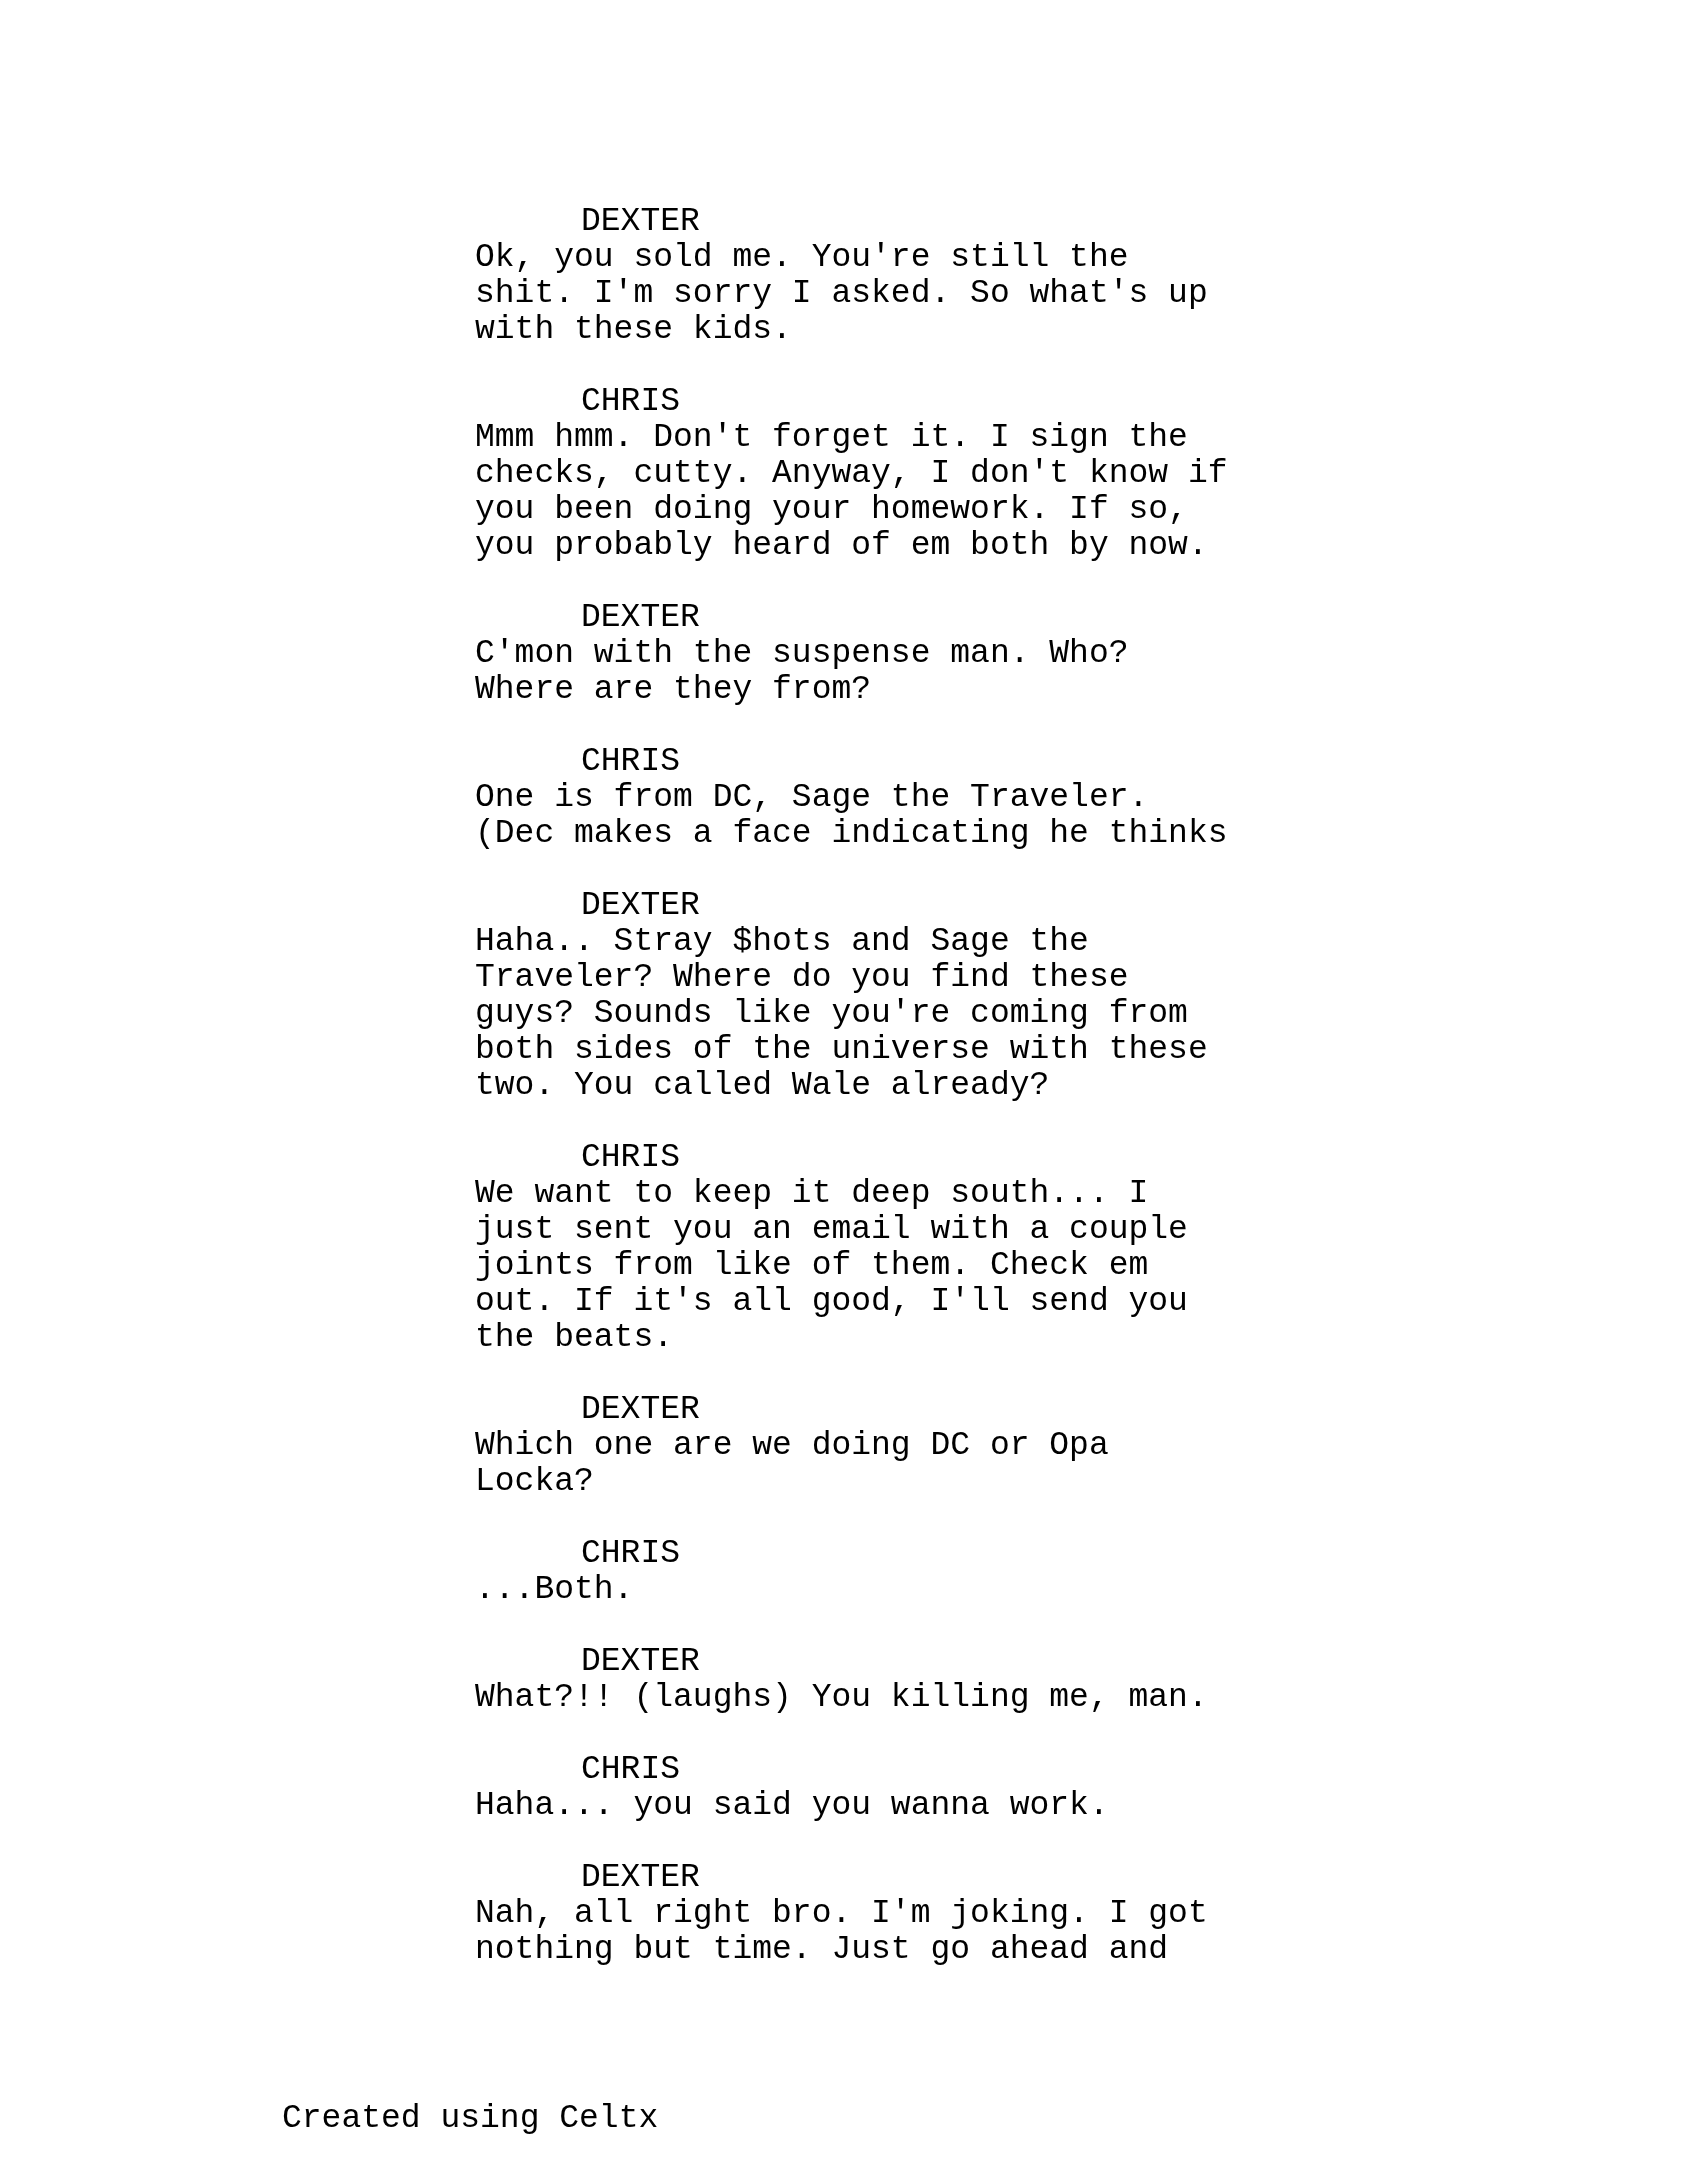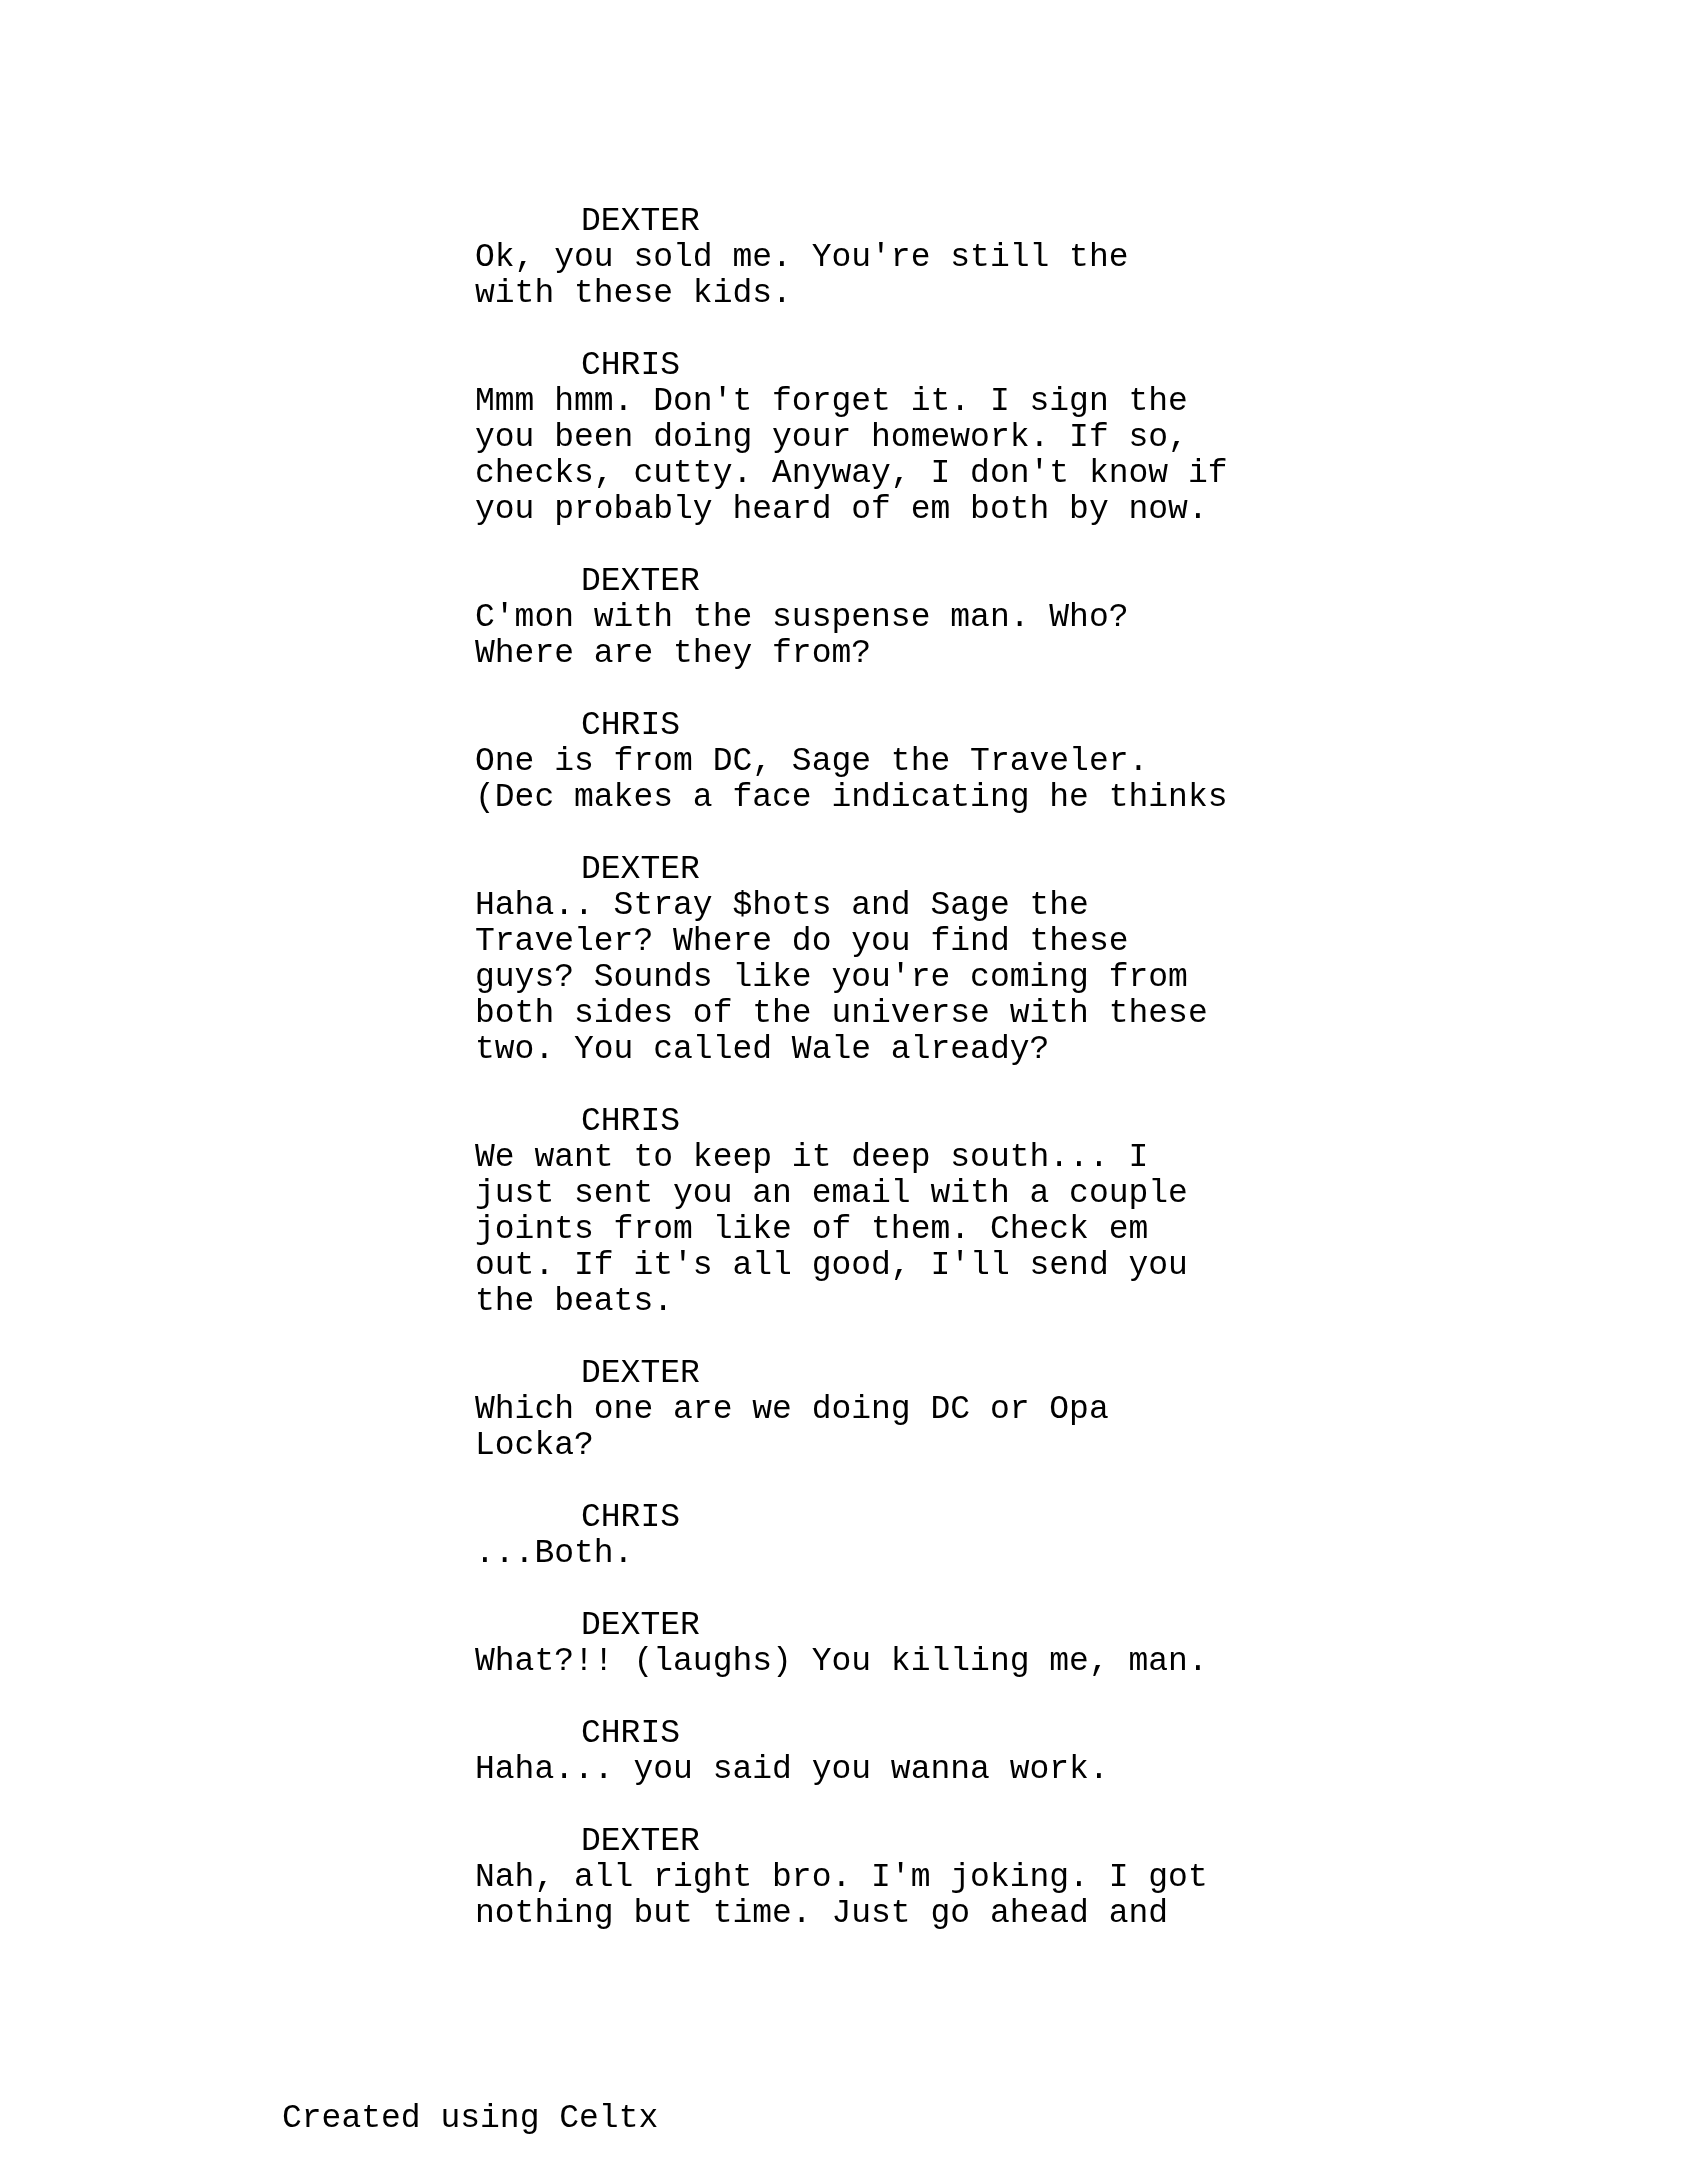--- a/index.html
+++ b/index.html
@@ -42,28 +42,29 @@
   }
 </style>
 </head>
 <body>
 
 <div class="page">
   <div class="script" id="script-content">
   <div class="block">
     <div class="char-name">DEXTER</div>
   <div class="dialogue-line">Ok, you sold me. You're still the</div>
+        <div class="dialogue-line">shit. I'm sorry I asked. So what's up</div>
         <div class="dialogue-line">with these kids.</div>
       </div>
 
   <div class="block">
     <div class="char-name">CHRIS</div>
   <div class="dialogue-line">Mmm hmm. Don't forget it. I sign the</div>
+        <div class="dialogue-line">checks, cutty. Anyway, I don't know if</div>
         <div class="dialogue-line">you been doing your homework. If so,</div>
-        <div class="dialogue-line">checks, cutty. Anyway, I don't know if</div>
         <div class="dialogue-line">you probably heard of em both by now.</div>
       </div>
 
   <div class="block">
     <div class="char-name">DEXTER</div>
   <div class="dialogue-line">C'mon with the suspense man. Who?</div>
         <div class="dialogue-line">Where are they from?</div>
       </div>
 
   <div class="block">

